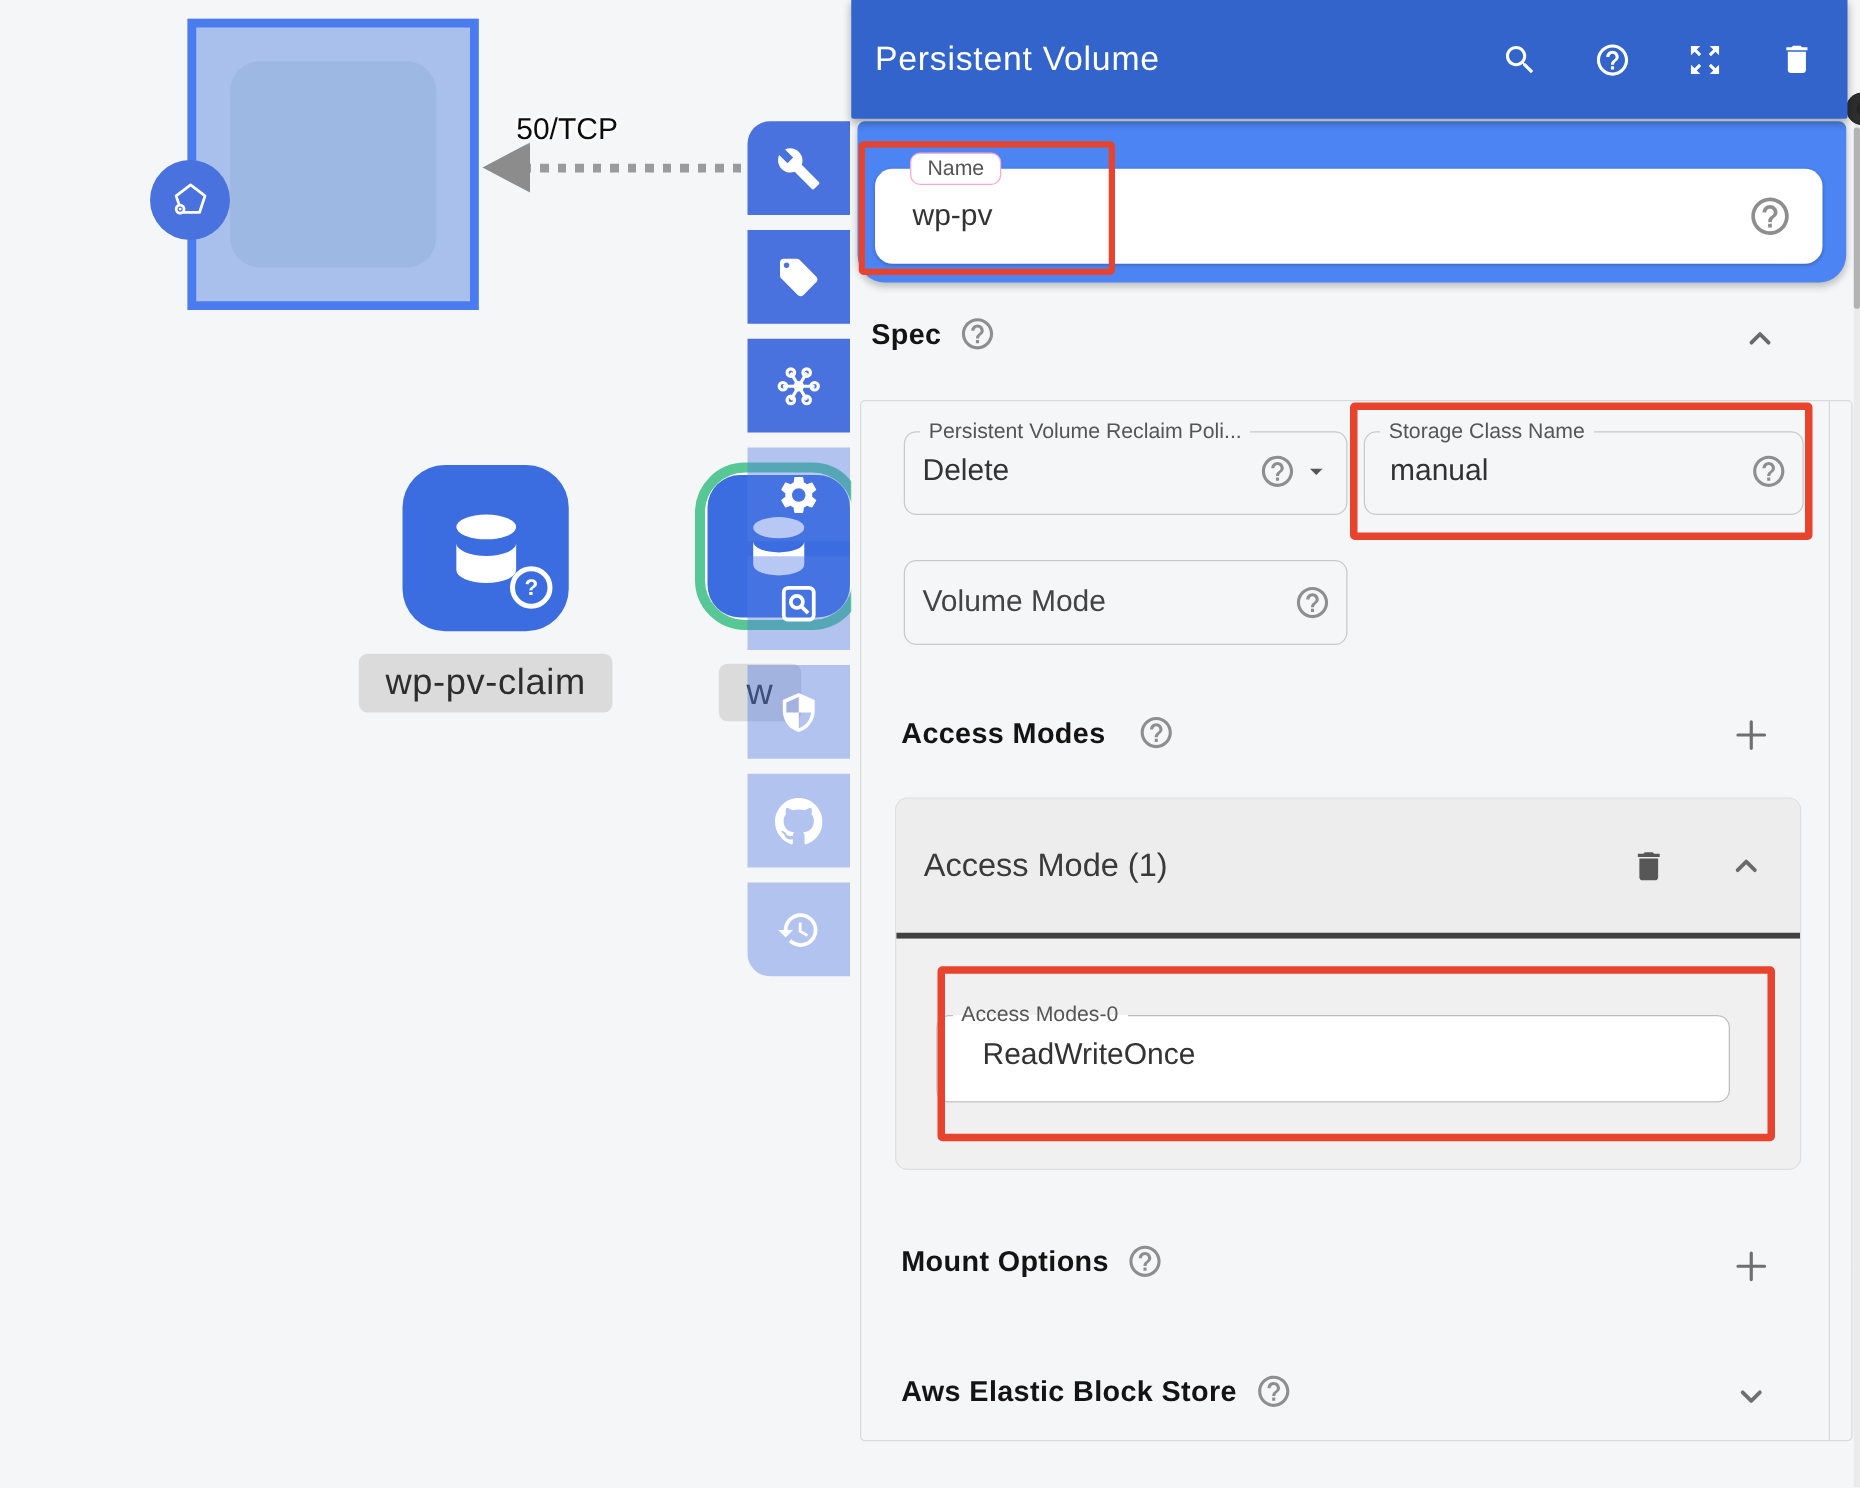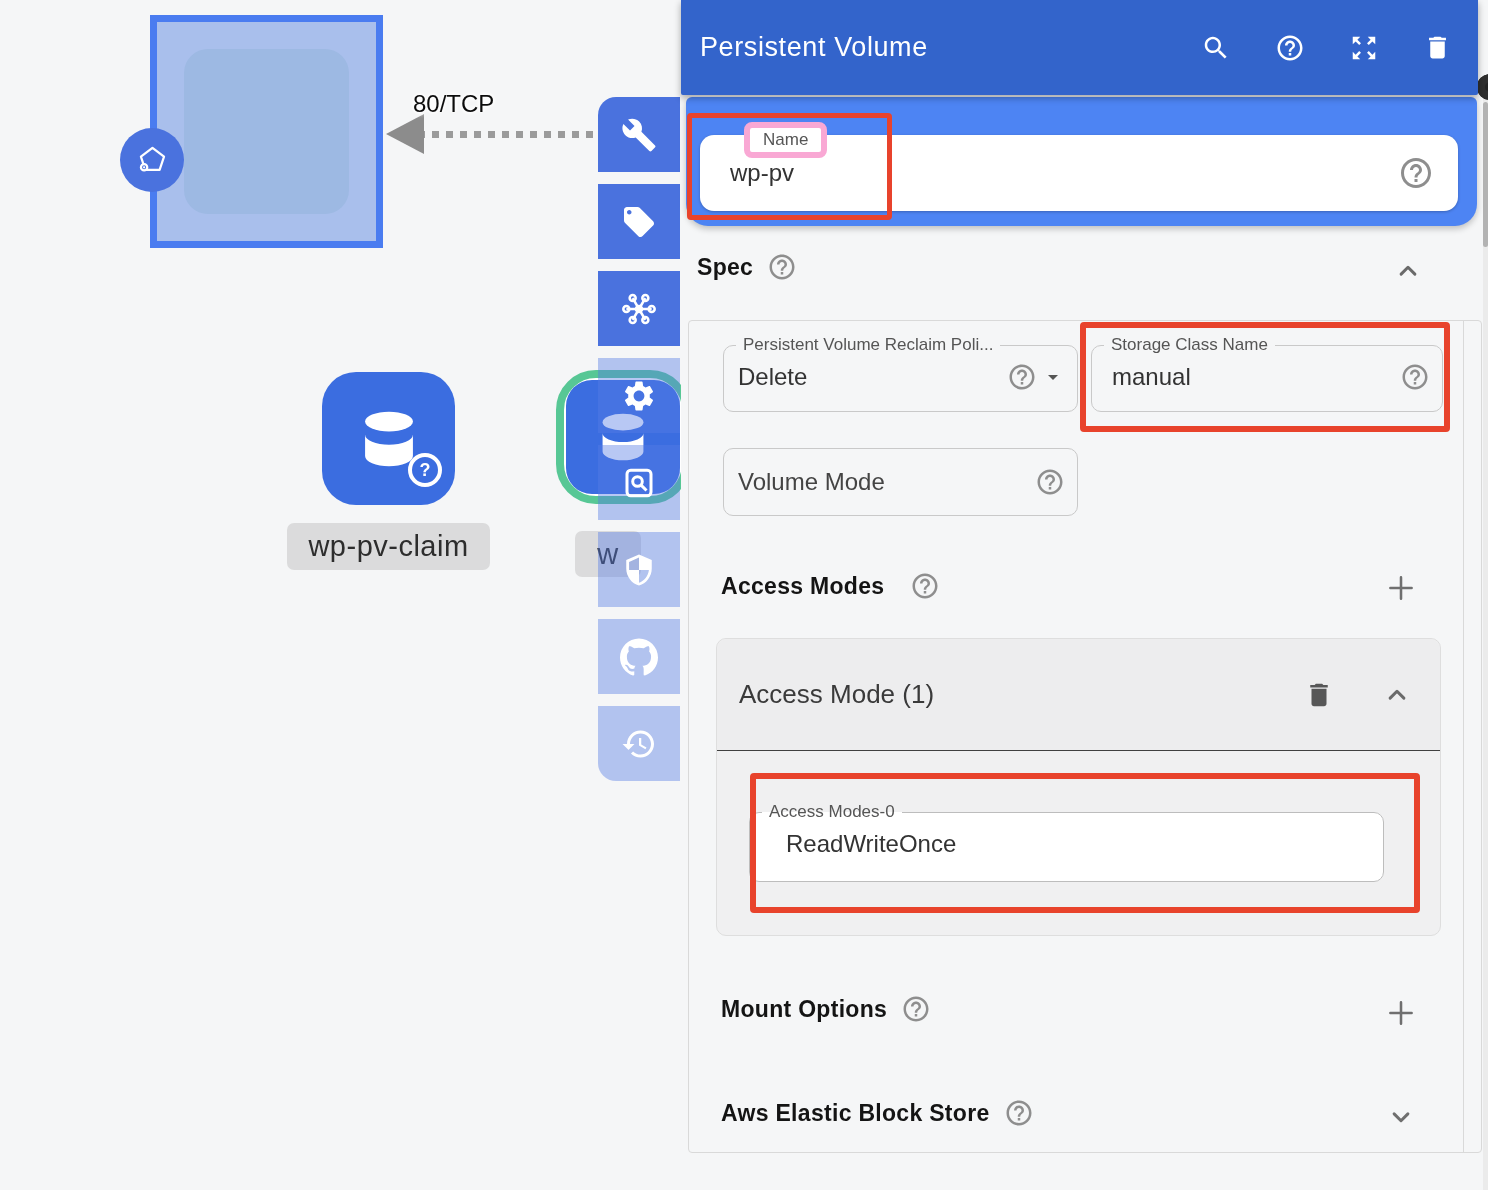--- a/index.html
+++ b/index.html
@@ -52,22 +52,22 @@
   .hdr-icons { display:flex; align-items:center; gap:44px; }
   .hdr-btn { color:#fff; cursor:pointer; }
   .dark-circle { left:796px; top:74px; width:26px; height:26px; border-radius:50%;
     background:#242424; box-shadow:inset 0 0 0 8px #2e2e2e; z-index:2; }
 
   .name-card { left:5px; top:97px; width:791px; height:129px; z-index:2;
     background:var(--name-card-blue,#4d84f3); border-radius:6px 6px 22px 22px;
     box-shadow:0 3px 6px rgba(0,0,0,.22); }
   .name-input { left:14px; top:38px; width:758px; height:76px; background:#fff; border-radius:14px;
     box-shadow:0 1px 3px rgba(0,0,0,.25); }
-  .name-pill { left:28px; top:-13px; background:#fff; border:6px solid #f9a8d4; border-radius:8px;
-    padding:2px 13px; font-size:17px; color:#555;margin-left:16px; }
+  .name-pill { left:28px; top:-13px; background:#fff; border:1px solid #f9a8d4; border-radius:8px;
+    padding:2px 13px; font-size:17px; color:#555; }
   .name-value { left:30px; top:24px; font-size:24px; color:#333; }
   .name-help { right:24px; top:20px; color:#8e8e8e; cursor:pointer; }
 
   .spec-row { left:16px; top:252px; gap:14px; }
   .sec-title { font-size:23px; font-weight:700; color:#141414; letter-spacing:.3px; }
   .help { color:#8e8e8e; cursor:pointer; }
   .spec-chev { left:712px; top:256px; color:#6a6a6a; cursor:pointer; }
 
   .container { left:7px; top:320px; width:794px; height:833px;
     border:1px solid #d9d9d9; border-radius:4px; }
@@ -80,21 +80,21 @@
   .plain-field { position:absolute; border:1.5px solid #c9c9c9; border-radius:10px;
     display:flex; align-items:center; padding:0 12px 0 14px; }
   .caret { color:#555; margin-left:4px; }
 
   .row-inline { position:absolute; display:flex; align-items:center; gap:14px; }
   .plus-btn, .chev-btn { position:absolute; color:#6f6f6f; cursor:pointer; }
 
   .am-card { left:27px; top:317px; width:725px; height:298px; background:#f0f0f1;
     border:1px solid #dedede; border-radius:10px; }
   .am-card-header { left:0; top:0; width:100%; height:112px; background:#ededee;
-    border-bottom:1px solid #404040; border-radius:10px 10px 0 0;
+    border-bottom:5px solid #404040; border-radius:10px 10px 0 0;
     display:flex; align-items:center; padding:0 28px 0 22px; }
   .am-title { font-size:26px; color:#3a3a3a; margin-right:auto; }
   .am-trash { color:#575757; cursor:pointer; margin-right:48px; }
   .am-chev { color:#6a6a6a; cursor:pointer; }
   .fs-white { background:#fff; }
   .fs-white .fs-row { padding-left:36px;justify-content:center; }
 
   .red-rect { position:absolute; border:6px solid var(--highlight-red,#e8432c); border-radius:4px;
     z-index:60; pointer-events:none; }
 
@@ -145,21 +145,21 @@
         <svg class="ic" width="38" height="38" viewBox="0 0 24 24" fill="none" stroke="#fff" stroke-width="1.4">
           <polygon points="12.3,4.4 19.6,9.9 16.8,18.3 7.8,18.3 5,9.9" stroke-linejoin="round"></polygon>
           <circle cx="7" cy="16.6" r="2" fill="#4a72de"></circle>
           <circle cx="7" cy="16.6" r="0.7" fill="#fff" stroke="none"></circle>
         </svg>
       </div>
     </div>
 
     <div class="abs edge-line"></div>
     <div class="abs edge-arrow"></div>
-    <div class="abs edge-label">80/TCP</div>
+    <div class="abs edge-label">50/TCP</div>
 
     <div class="abs node-claim">
       <svg class="ic" width="82" height="82" viewBox="0 0 24 24">
           <use href="#i-db"></use>
         </svg>
       <div class="abs db-badge">?</div>
     </div>
     <div class="abs node-label" style="left:287px;top:523px;width:203px;">
         <span>wp-pv-claim</span>
       </div>

